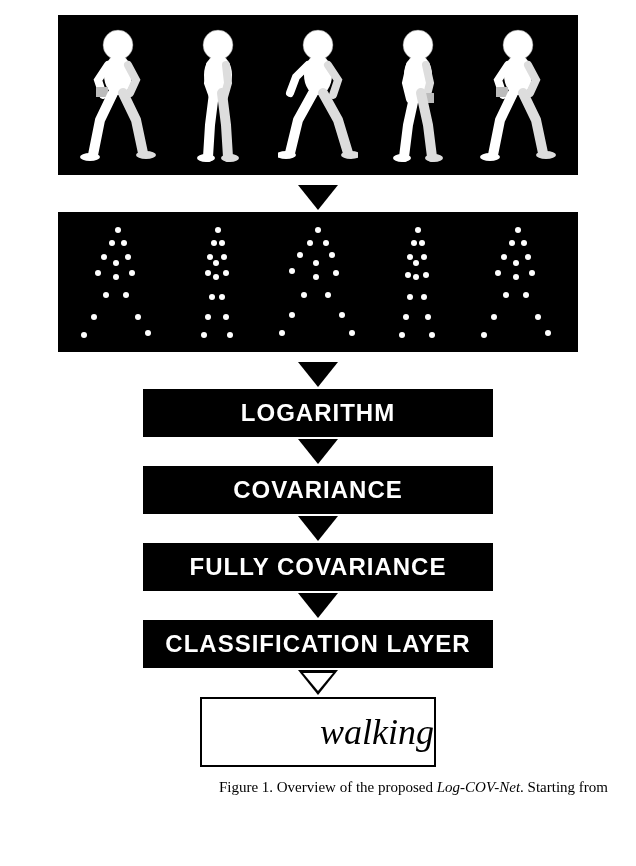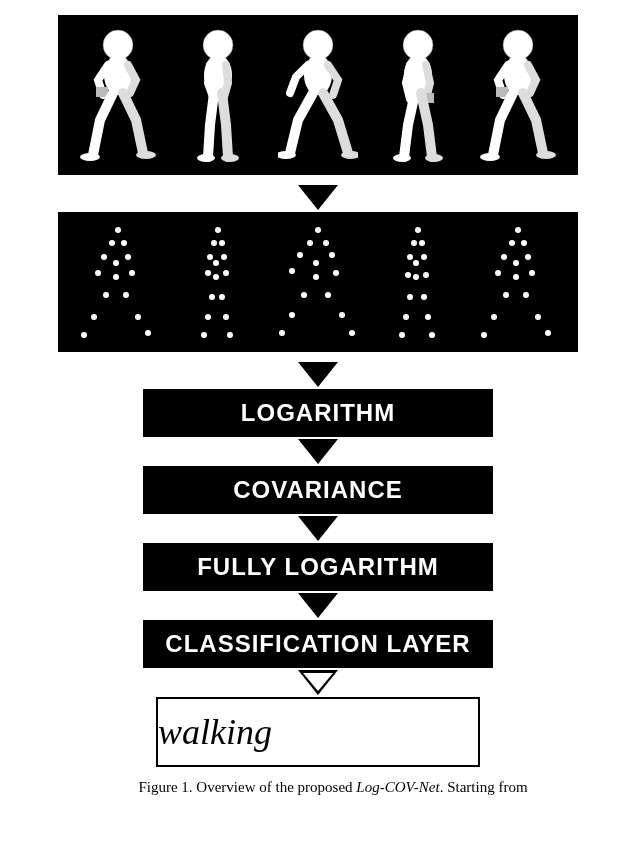--- a/index.html
+++ b/index.html
@@ -86,37 +86,37 @@
       width: 350px;
       padding: 10px 0;
       background: #000000;
       color: #ffffff;
       font-size: 24px;
       font-weight: bold;
       text-align: center;
       letter-spacing: 1px;
     }
     .output-box {
-      width: 324px;
+      width: 236px;
       padding: 12px 0;
       background: #ffffff;
       border: 2px solid #000000;
-      text-align: left;
+      text-align: right;
       font-family: 'Brush Script MT', cursive;
       font-style: italic;
       font-size: 36px;
       color: #000000;
     }
     .caption {
       width: 580px;
       font-family: 'Times New Roman', serif;
       font-size: 15px;
       color: #000000;
       margin-top: 12px;
-      text-align: center;
+      text-align: right;
       padding-left: 30px;
     }
     .caption-italic {
       font-style: italic;
     }
   </style>
 </head>
 <body>
 
 <div class="figure-panel">
@@ -276,21 +276,21 @@
 </div>
 
 <div class="arrow"></div>
 
 <div class="layer-box">LOGARITHM</div>
 <div class="arrow"></div>
 
 <div class="layer-box">COVARIANCE</div>
 <div class="arrow"></div>
 
-<div class="layer-box">FULLY LOGARITHM</div>
+<div class="layer-box">FULLY COVARIANCE</div>
 <div class="arrow"></div>
 
 <div class="layer-box">CLASSIFICATION LAYER</div>
 <div class="arrow-white"></div>
 
 <div class="output-box">walking</div>
 
 <div class="caption">
   <span>Figure 1. Overview of the proposed </span><span class="caption-italic">Log-COV-Net</span><span>. Starting from</span>
 </div>

